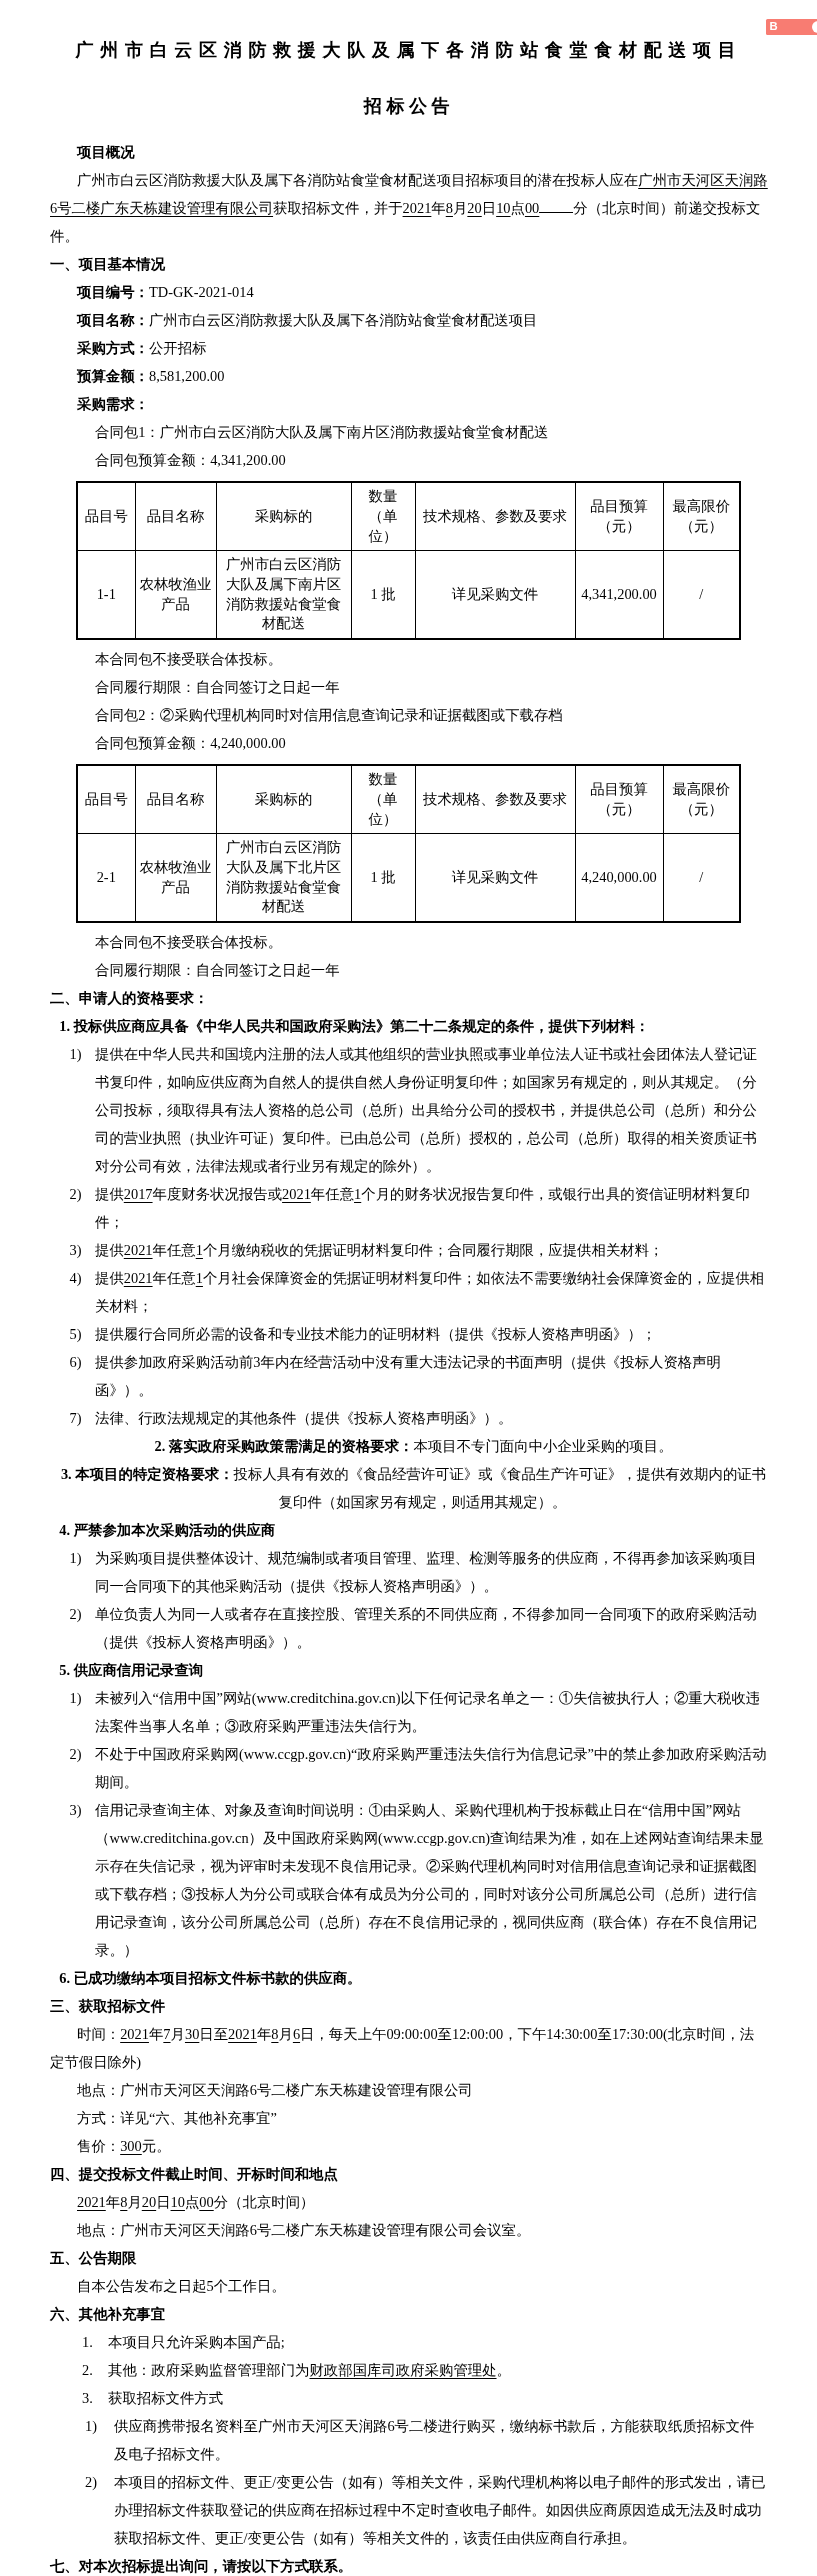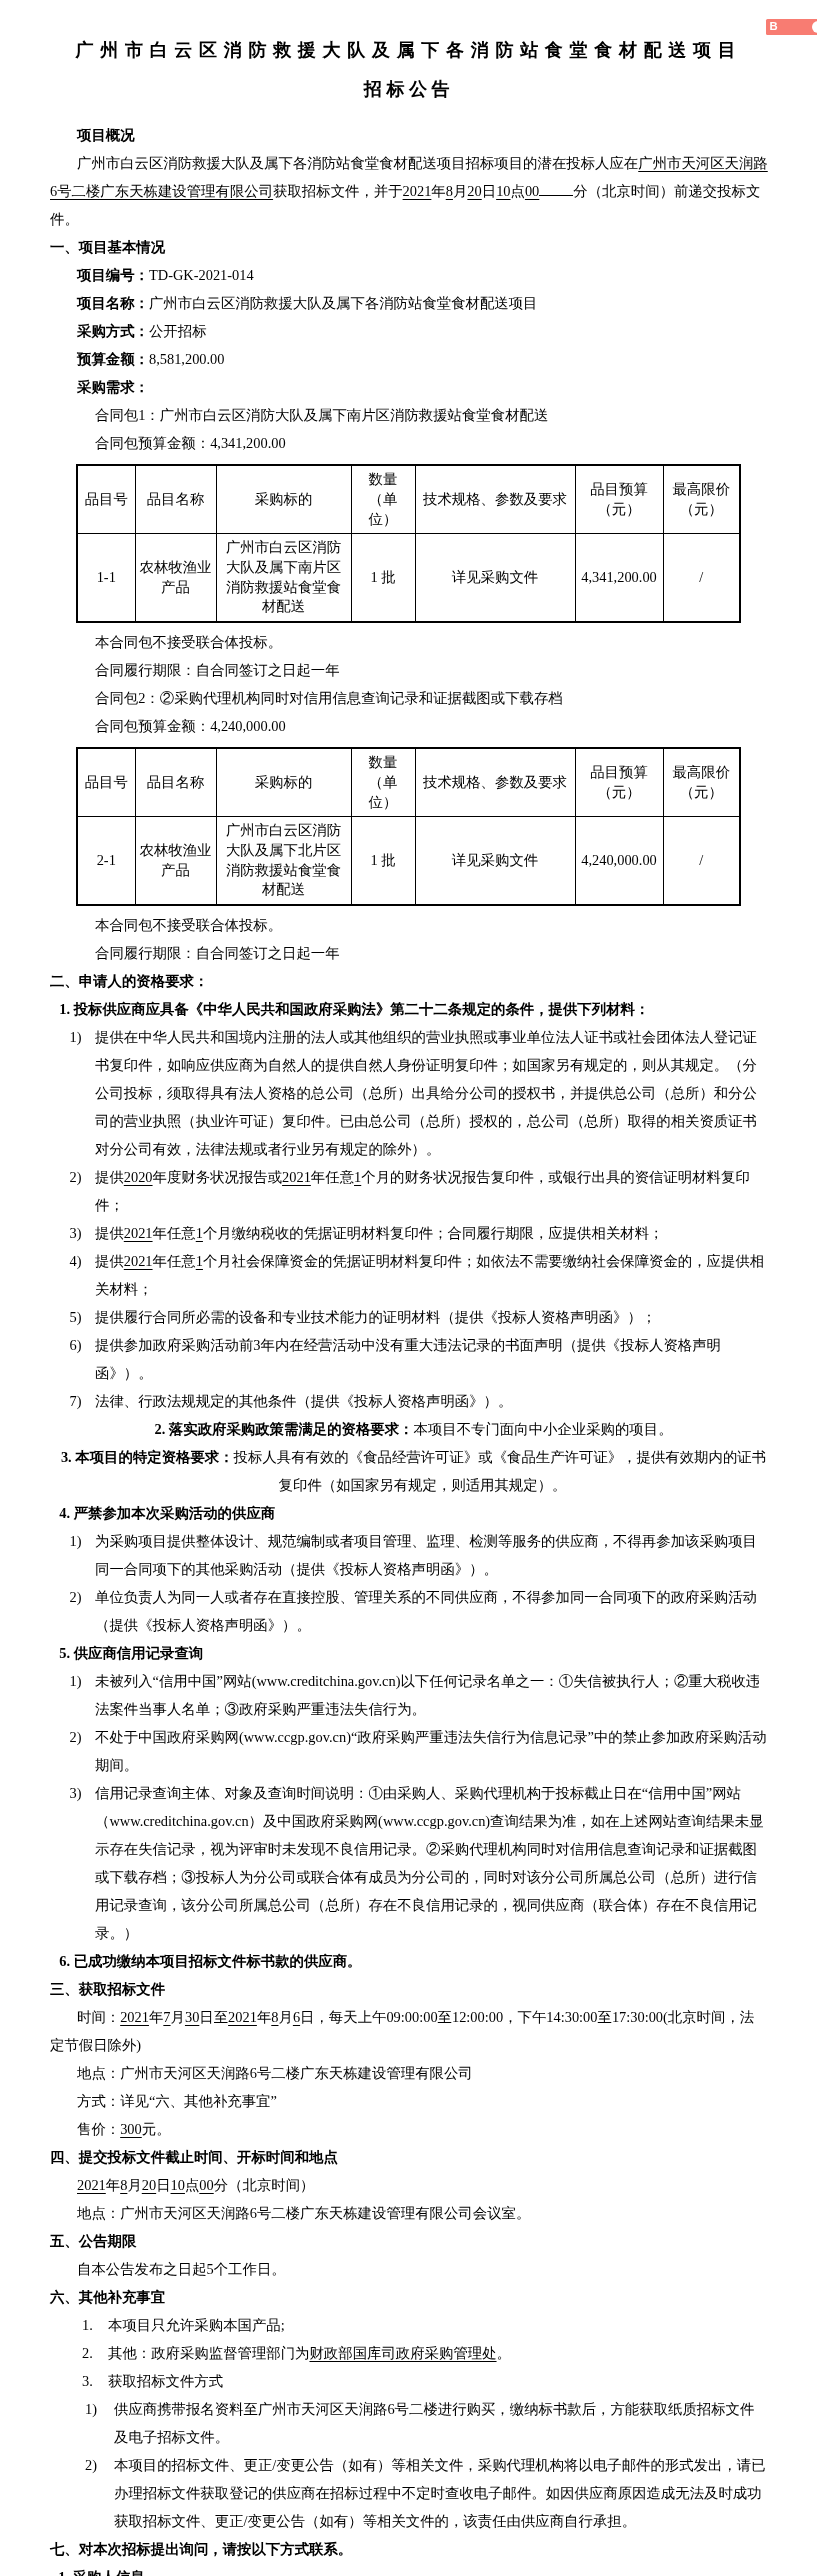--- a/index.html
+++ b/index.html
@@ -7,21 +7,21 @@
     width:818px;height:2828px;position:relative;overflow:hidden;
     background:#ffffff;color:#000;
     font-family:"Liberation Serif","DejaVu Serif",serif;
     font-size:14.4px;
   }
   .doc{padding:27px 50px 0 50px;}
   p{margin:0;line-height:28px;}
   .b{font-weight:bold;}
   .u{text-decoration:underline;text-underline-offset:2.6px;}
   .title1{text-align:center;font-size:18px;font-weight:bold;letter-spacing:6.7px;line-height:32px;margin-top:7.2px;}
-  .title2{text-align:center;font-size:18px;font-weight:bold;letter-spacing:4.6px;line-height:32px;margin-top:7px;}
+  .title2{text-align:center;font-size:18px;font-weight:bold;letter-spacing:4.6px;line-height:32px;margin-top:24px;}
   .overview{font-weight:bold;text-indent:27px;margin-top:16px;}
   .ind53{text-indent:27px;}
   .ind88{text-indent:45px;}
   .h1{font-weight:bold;}
   .numitem{font-weight:bold;padding-left:9.3px;}
   .hang{padding-left:27px;text-indent:-18px;text-align:center;}
   .sub{position:relative;padding-left:45px;}
   .sub .n{position:absolute;left:19.6px;top:0;}
   .sub6{position:relative;padding-left:64px;}
   .sub6 .n{position:absolute;left:35px;top:0;}
@@ -139,21 +139,21 @@
     </table>
 
   <p class="ind88">本合同包不接受联合体投标。</p>
   <p class="ind88">合同履行期限：自合同签订之日起一年</p>
 
   <p class="h1">二、申请人的资格要求：</p>
   <p class="numitem">1. 投标供应商应具备《中华人民共和国政府采购法》第二十二条规定的条件，提供下列材料：</p>
 
   <p class="sub"><span class="n">1)</span><span>提供在中华人民共和国境内注册的法人或其他组织的营业执照或事业单位法人证书或社会团体法人登记证书复印件，如响应供应商为自然人的提供自然人身份证明复印件；如国家另有规定的，则从其规定。（分公司投标，须取得具有法人资格的总公司（总所）出具给分公司的授权书，并提供总公司（总所）和分公司的营业执照（执业许可证）复印件。已由总公司（总所）授权的，总公司（总所）取得的相关资质证书对分公司有效，法律法规或者行业另有规定的除外）。</span></p>
 
-  <p class="sub"><span class="n">2)</span><span>提供</span><span class="u">2020</span><span>年度财务状况报告或</span><span class="u">2021</span><span>年任意</span><span class="u">1</span><span>个月的财务状况报告复印件，或银行出具的资信证明材料复印件；</span></p>
+  <p class="sub"><span class="n">2)</span><span>提供</span><span class="u">2017</span><span>年度财务状况报告或</span><span class="u">2021</span><span>年任意</span><span class="u">1</span><span>个月的财务状况报告复印件，或银行出具的资信证明材料复印件；</span></p>
 
   <p class="sub"><span class="n">3)</span><span>提供</span><span class="u">2021</span><span>年任意</span><span class="u">1</span><span>个月缴纳税收的凭据证明材料复印件；合同履行期限，应提供相关材料；</span></p>
 
   <p class="sub"><span class="n">4)</span><span>提供</span><span class="u">2021</span><span>年任意</span><span class="u">1</span><span>个月社会保障资金的凭据证明材料复印件；如依法不需要缴纳社会保障资金的，应提供相关材料；</span></p>
 
   <p class="sub"><span class="n">5)</span><span>提供履行合同所必需的设备和专业技术能力的证明材料（提供《投标人资格声明函》）；</span></p>
   <p class="sub"><span class="n">6)</span><span>提供参加政府采购活动前3年内在经营活动中没有重大违法记录的书面声明（提供《投标人资格声明函》）。</span></p>
   <p class="sub"><span class="n">7)</span><span>法律、行政法规规定的其他条件（提供《投标人资格声明函》）。</span></p>
 
   <p class="hang"><span class="b">2. 落实政府采购政策需满足的资格要求：</span><span>本项目不专门面向中小企业采购的项目。</span></p>

